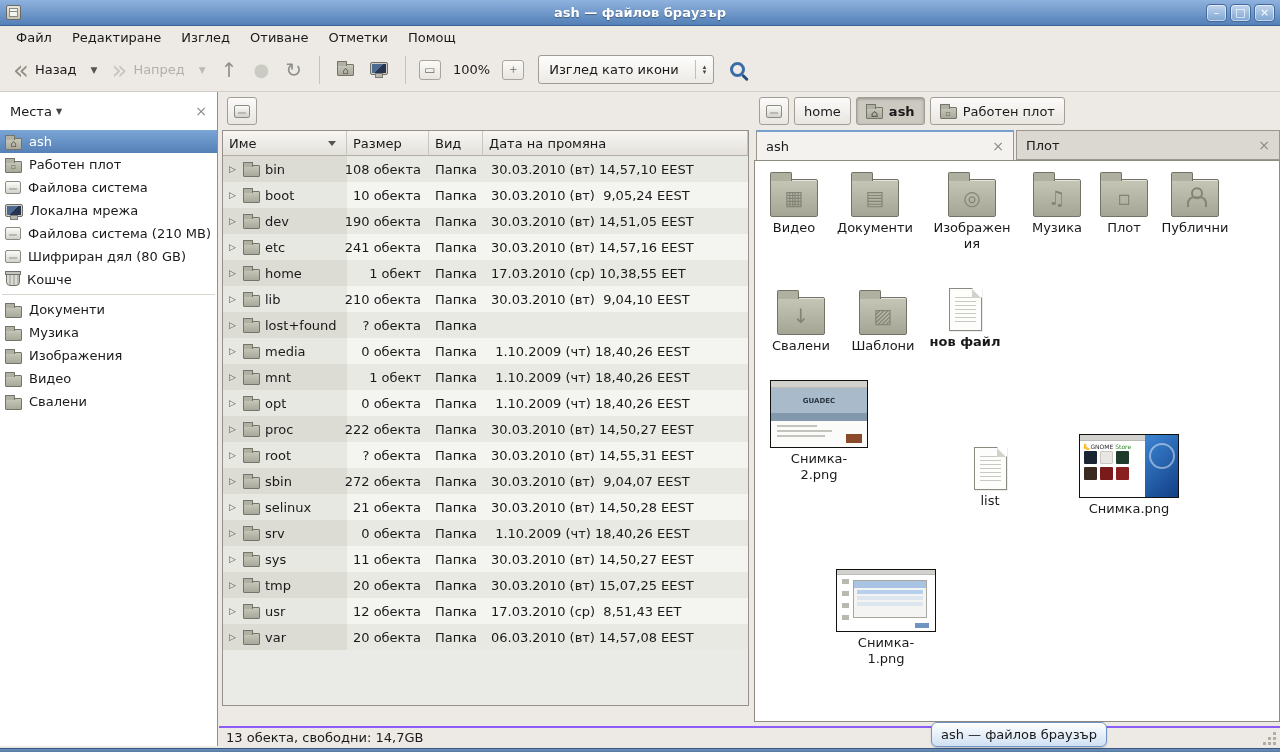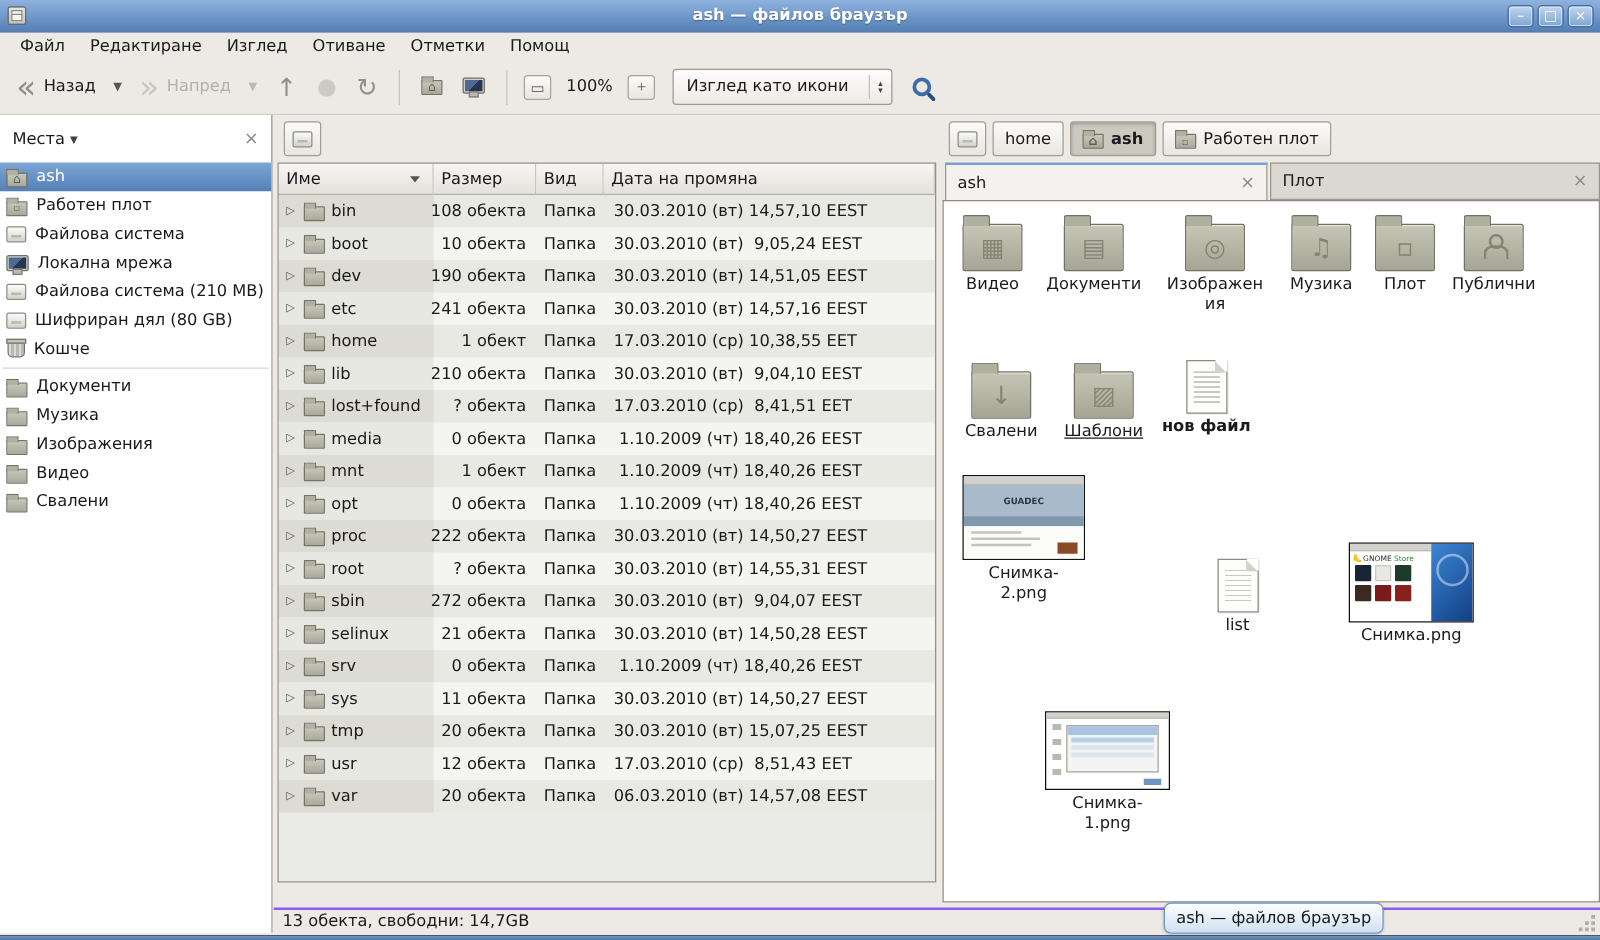--- a/index.html
+++ b/index.html
@@ -337,21 +337,20 @@
           <div class="td-date">30.03.2010 (вт)  9,04,10 EEST</div>
         </div>
         <div class="tr rA">
           <div class="td-name">
             <span class="expander">▷</span>
             <span class="i-folder"></span>
             <span>lost+found</span>
           </div>
           <div class="td-size">? обекта</div>
           <div class="td-type">Папка</div>
-          <div class="td-date">17.03.2010 (ср)  8,41,51 EET</div>
         </div>
         <div class="tr rB">
           <div class="td-name">
             <span class="expander">▷</span>
             <span class="i-folder"></span>
             <span>media</span>
           </div>
           <div class="td-size">0 обекта</div>
           <div class="td-type">Папка</div>
           <div class="td-date"> 1.10.2009 (чт) 18,40,26 EEST</div>
@@ -541,21 +540,21 @@
       <div class="cell" style="left: 1px; top: 127px; width: 90px;">
         <div class="folder48">
           <span class="emblem">↓</span>
         </div>
         <div class="label wrap" style="width: 80px;">Свалени</div>
       </div>
       <div class="cell" style="left: 83px; top: 127px; width: 90px;">
         <div class="folder48">
           <span class="emblem">▨</span>
         </div>
-        <div class="label wrap" style="width: 80px; text-decoration: underline;">Шаблони</div>
+        <div class="label wrap" style="width: 80px;">Шаблони</div>
       </div>
       <div class="cell" style="left: 165px; top: 127px; width: 90px; font-weight: bold;">
         <div class="i-page">
           <div class="lines"></div>
         </div>
         <div class="label">нов файл</div>
       </div>
       <div class="cell" style="left: 14px; top: 219px; width: 100px;">
         <div class="thumb" style="width: 98px; height: 68px;">
           <div class="t-bar"></div>

